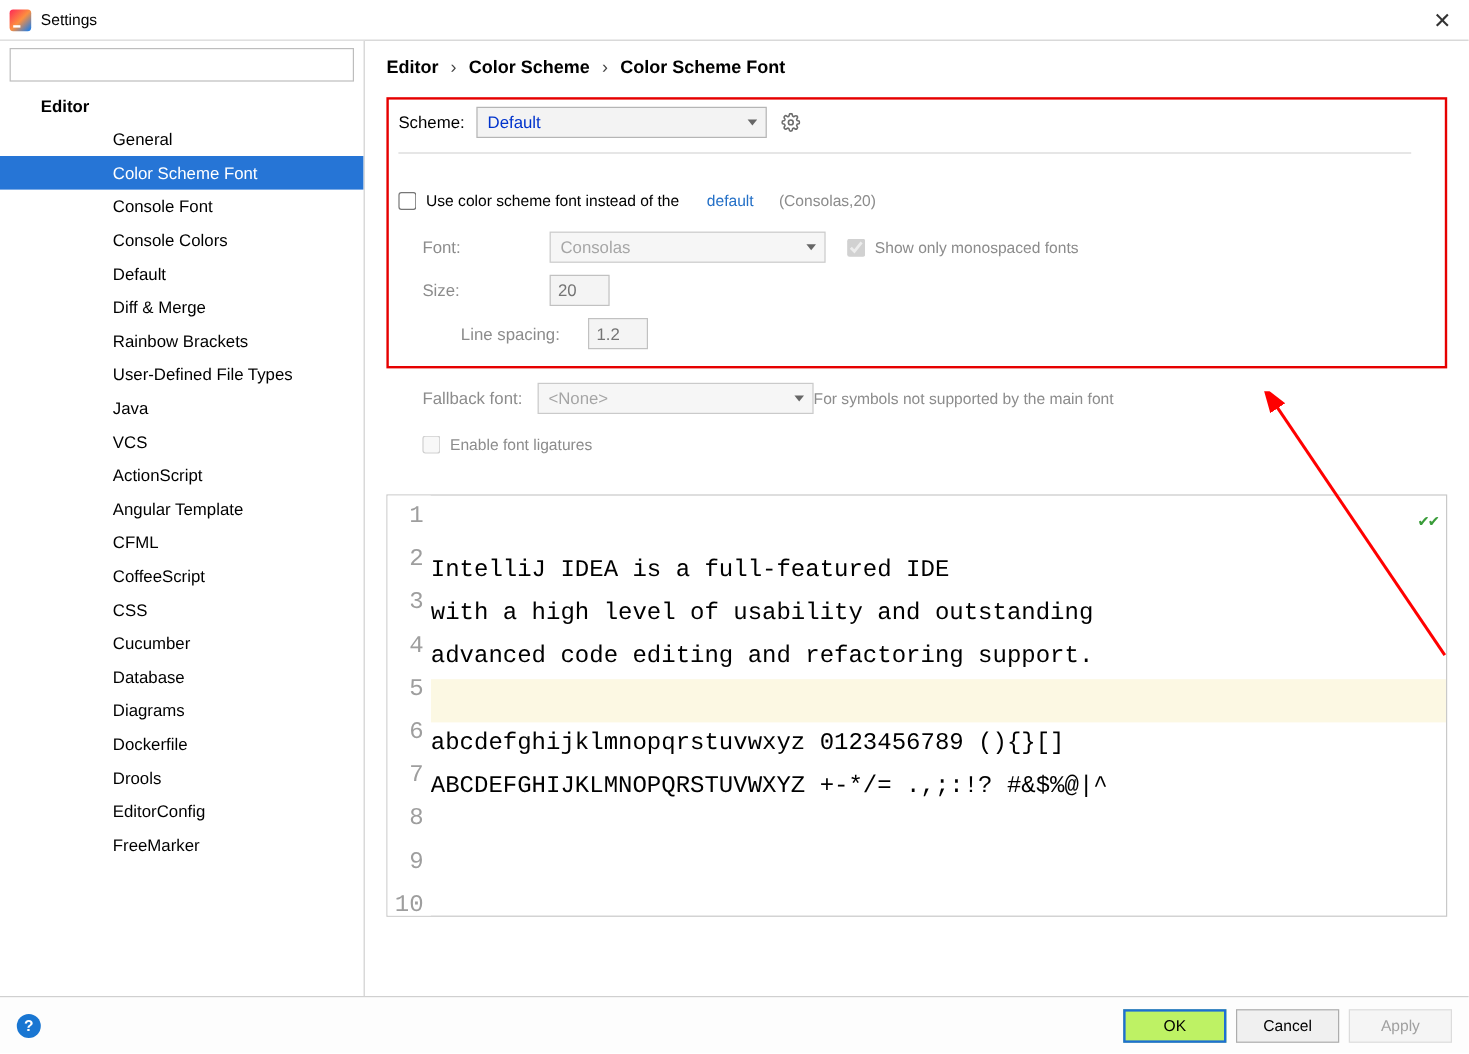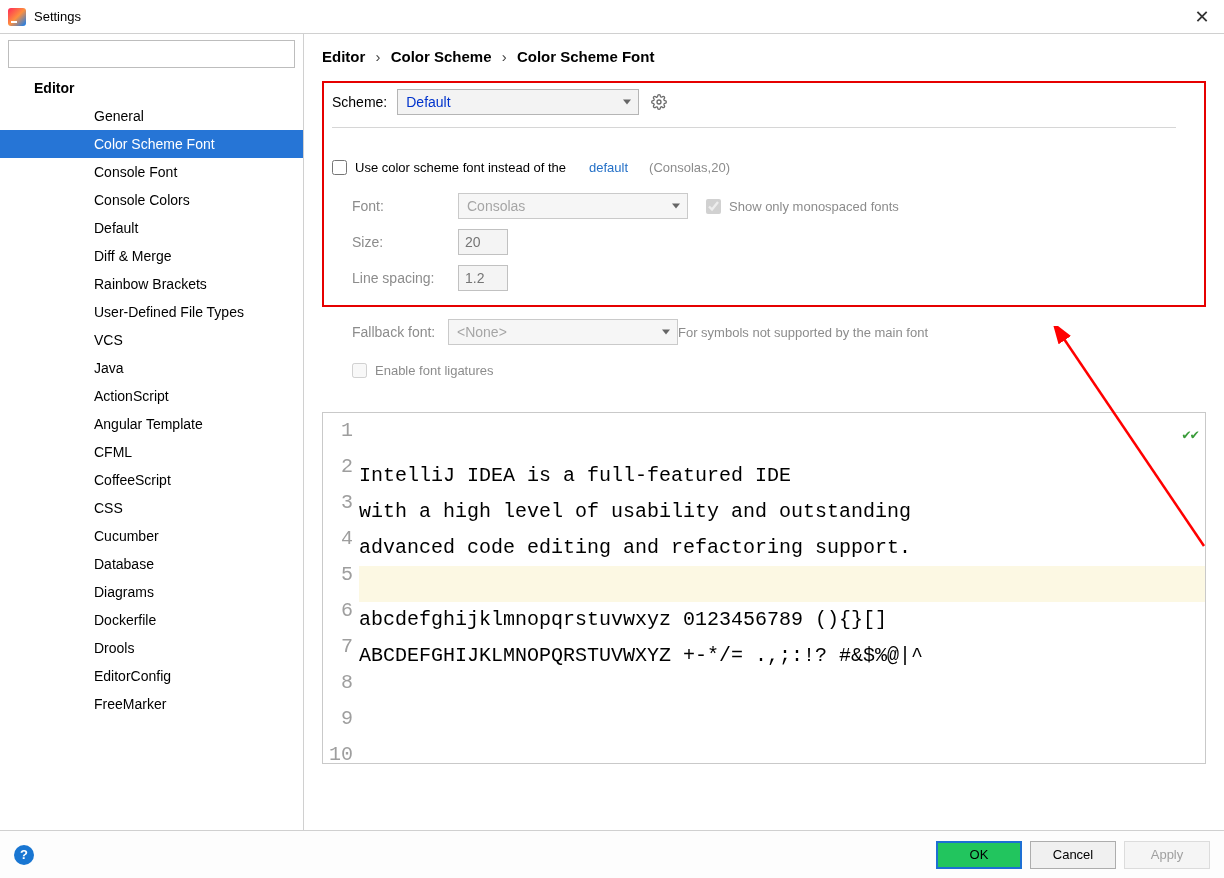--- a/index.html
+++ b/index.html
@@ -189,21 +189,21 @@
 }
 .help-icon{
   width:20px; height:20px; border-radius:50%; background:#1976d2; color:#fff;
   display:flex; align-items:center; justify-content:center; font-size:13px; font-weight:700;
 }
 .footer .spacer{flex:1;}
 .btn{
   min-width:86px; height:28px; border:1px solid #adadad; background:#f0f0f0;
   font-size:13px; cursor:pointer; margin-left:8px;
 }
-.btn.primary{ border:2px solid #1d6fd4; background:#22c55e;}
+.btn.primary{ border:2px solid #1d6fd4; background:#bef264;}
 .btn:disabled{ color:#a0a0a0; background:#f5f5f5; border-color:#dcdcdc; cursor:default;}
 .tree::-webkit-scrollbar{width:10px;}
 .tree::-webkit-scrollbar-thumb{background:#c8c8c8;}
 </style>
 </head>
 <body>
 
 <div class="titlebar">
   <div class="app-icon"></div>
   <div class="title">Settings</div>
@@ -219,22 +219,22 @@
     <div class="tree" id="tree">
         <div class="tree-item section">Editor</div>
         <div class="tree-item child">General</div>
         <div class="tree-item child selected">Color Scheme Font</div>
         <div class="tree-item child">Console Font</div>
         <div class="tree-item child">Console Colors</div>
         <div class="tree-item child">Default</div>
         <div class="tree-item child">Diff &amp; Merge</div>
         <div class="tree-item child">Rainbow Brackets</div>
         <div class="tree-item child">User-Defined File Types</div>
+        <div class="tree-item child">Java</div>
         <div class="tree-item child">VCS</div>
-        <div class="tree-item child">Java</div>
         <div class="tree-item child">ActionScript</div>
         <div class="tree-item child">Angular Template</div>
         <div class="tree-item child">CFML</div>
         <div class="tree-item child">CoffeeScript</div>
         <div class="tree-item child">CSS</div>
         <div class="tree-item child">Cucumber</div>
         <div class="tree-item child">Database</div>
         <div class="tree-item child">Diagrams</div>
         <div class="tree-item child">Dockerfile</div>
         <div class="tree-item child">Drools</div>
@@ -290,21 +290,21 @@
           <span>Show only monospaced fonts</span>
         </label>
       </div>
 
       <div class="row indent">
         <span class="lbl disabled" style="width:96px;">Size:</span>
         <input class="txt" disabled="" value="20" style="">
       </div>
 
       <div class="row indent">
-        <span class="lbl disabled" style="width:96px;">Line spacing:</span>
+        <span class="lbl disabled" style="width:96px;margin-left:32px;">Line spacing:</span>
         <input class="txt" disabled="" value="1.2" style="">
       </div>
     </div>
 
     <div class="below-row">
       <span class="lbl disabled" style="width:96px;">Fallback font:</span>
       <span class="combo-wrap">
         <select class="combo fallback-combo" disabled="">
           <option>&lt;None&gt;</option>
         </select>

